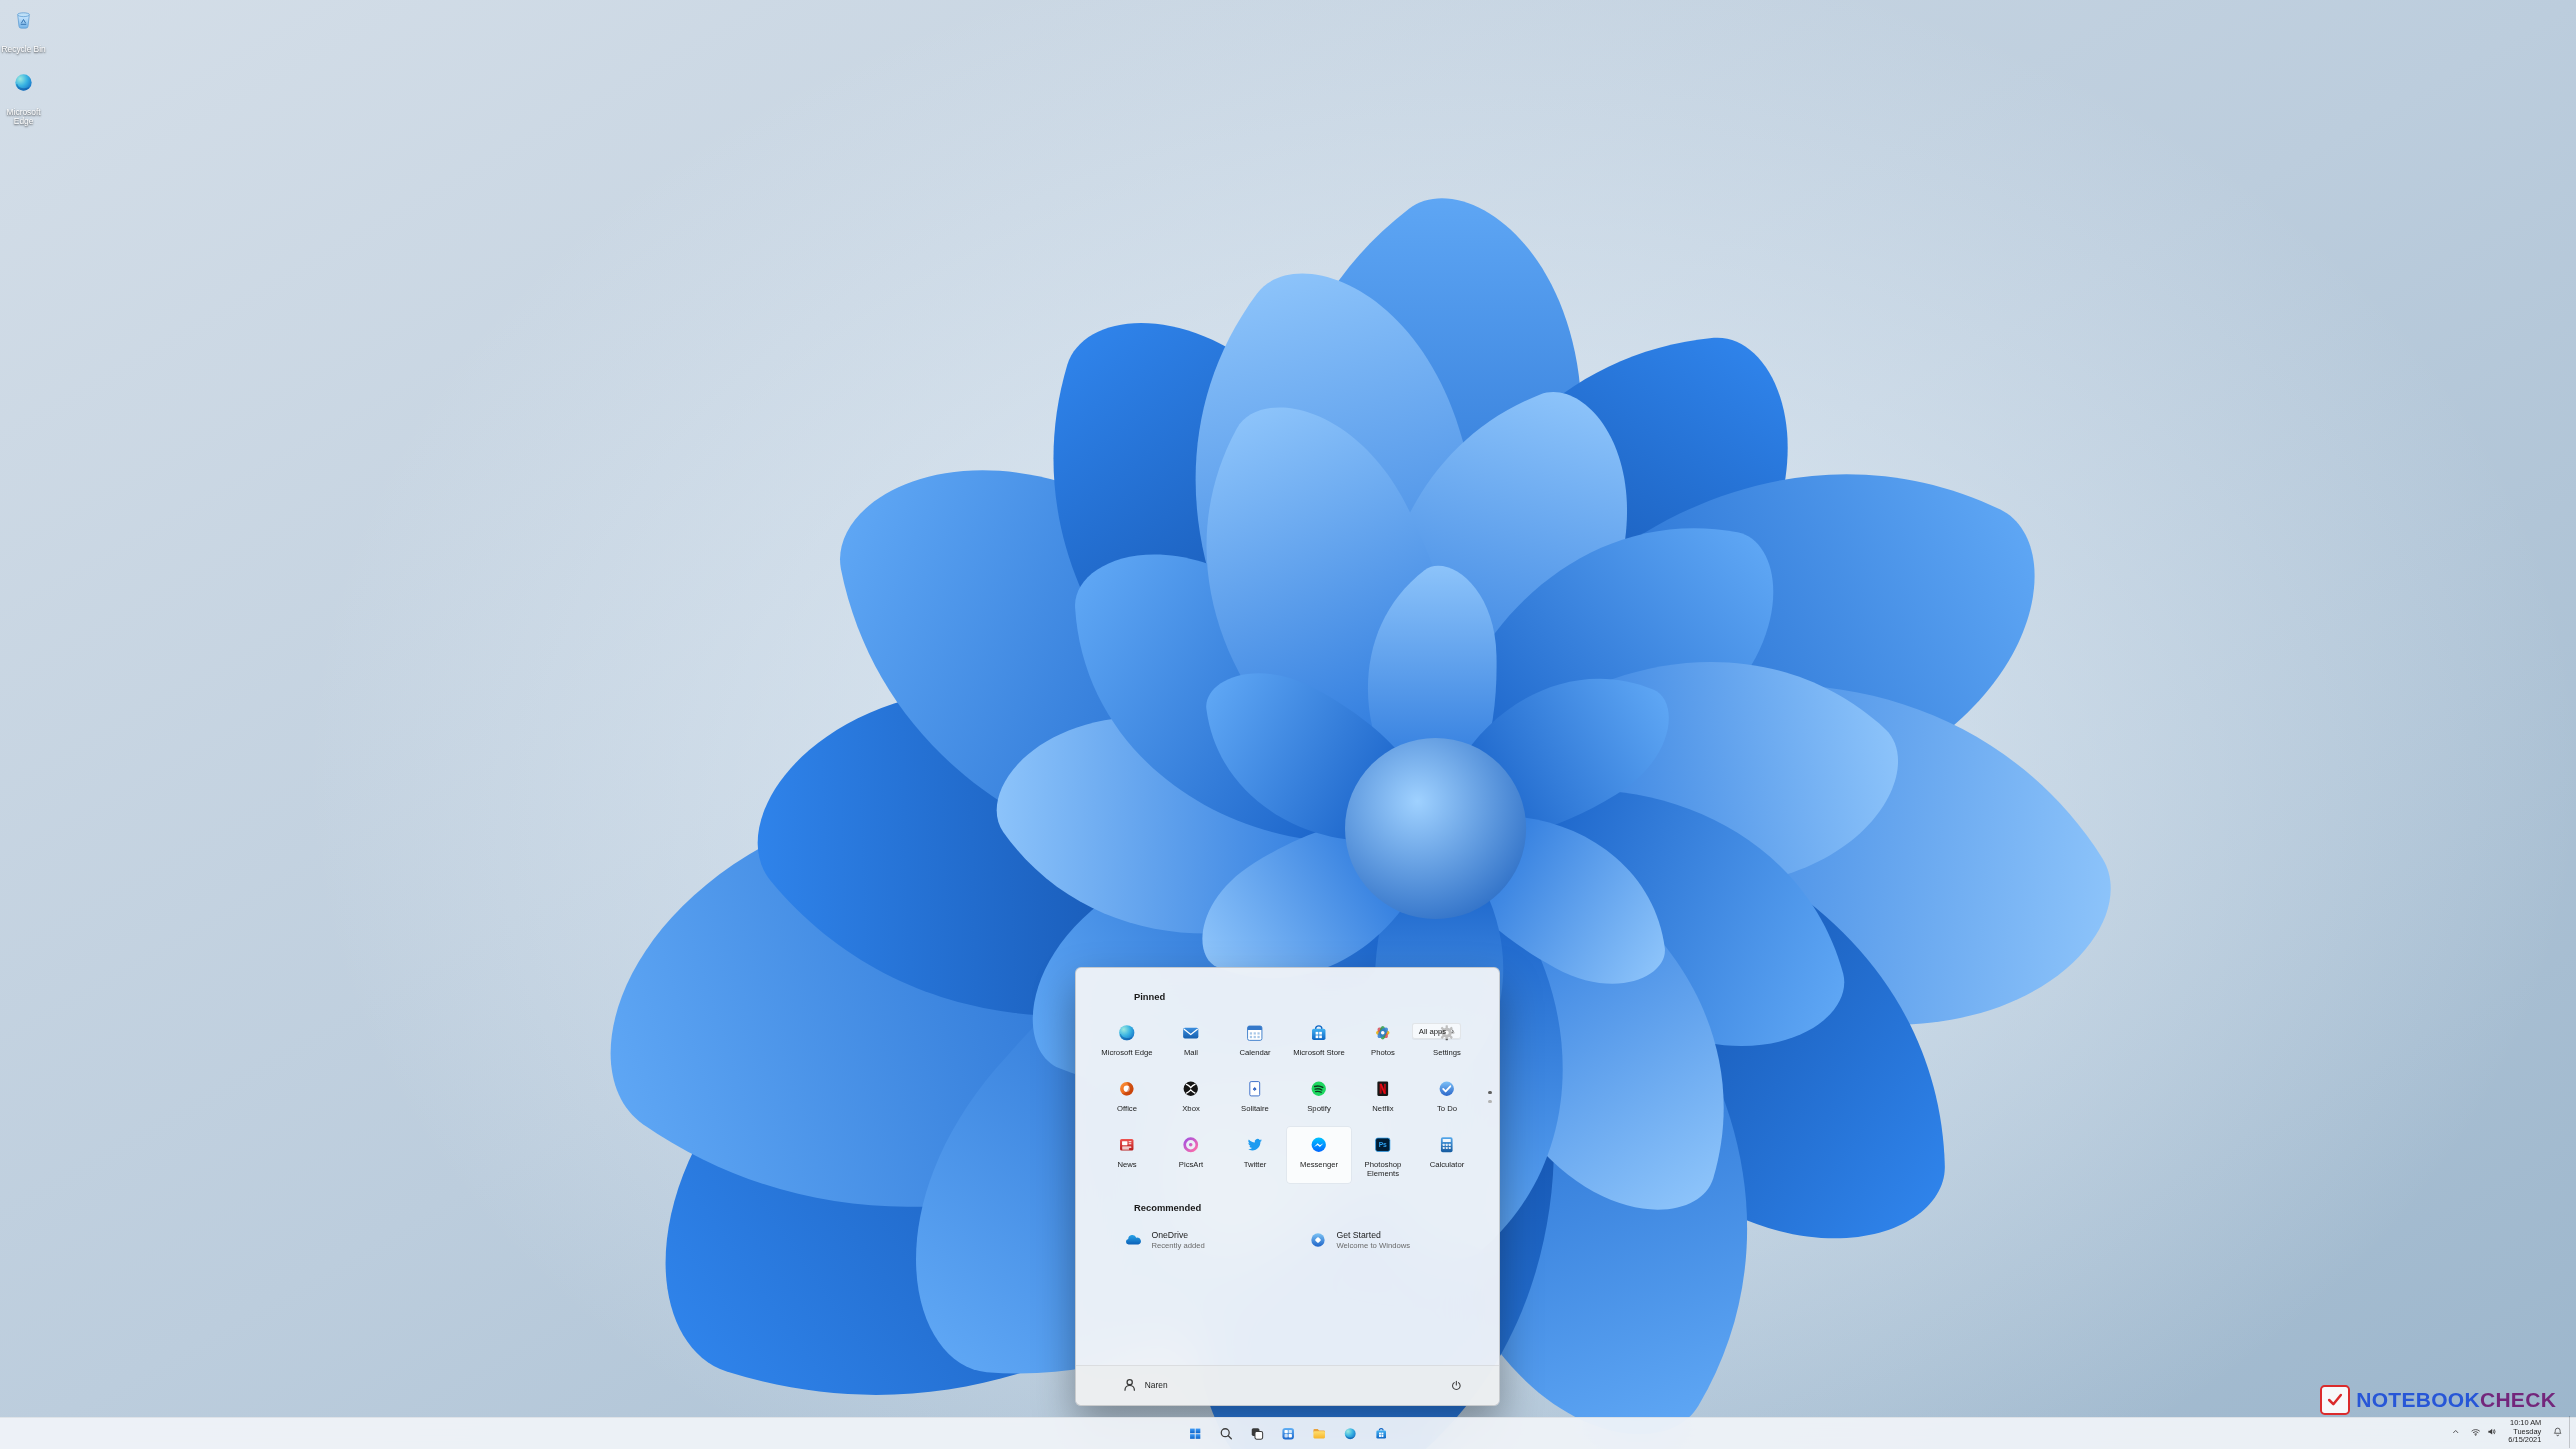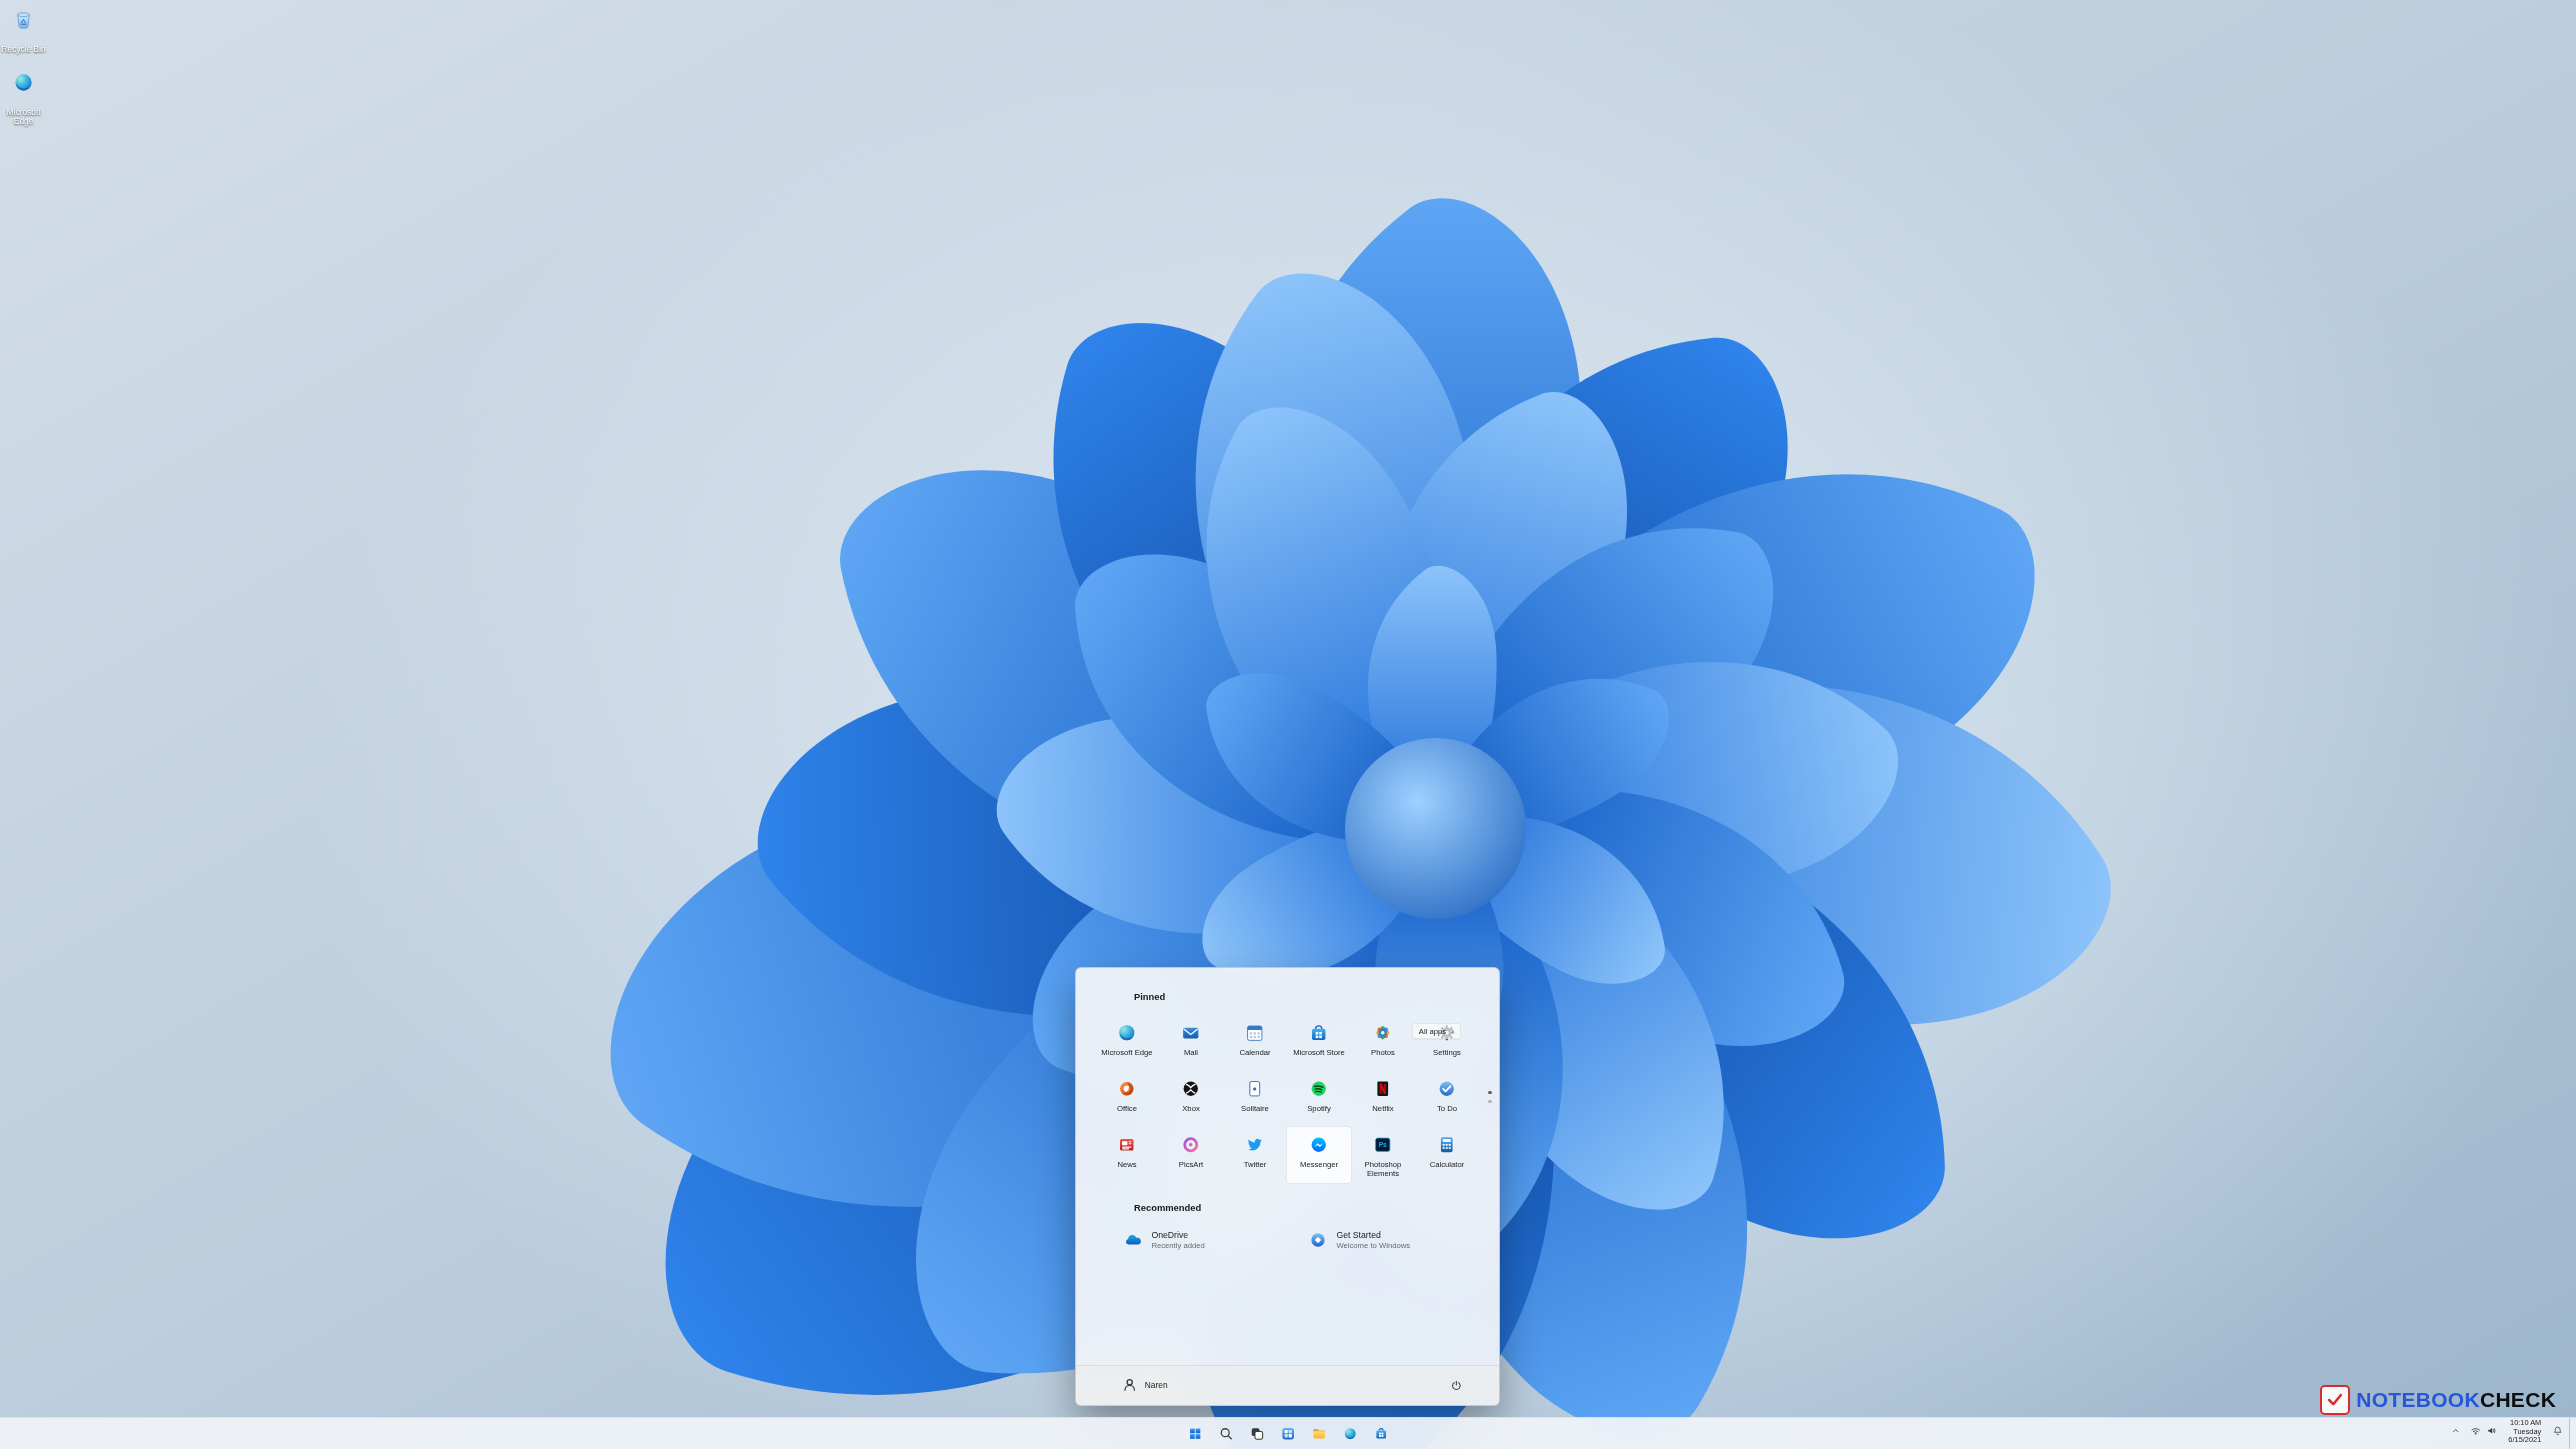--- a/index.html
+++ b/index.html
@@ -61,38 +61,38 @@
 
   
   .taskbar { position:absolute; left:0; right:0; bottom:0; height:32px;
     background:rgba(241,244,249,.92); backdrop-filter:blur(20px);
     border-top:0.7px solid rgba(0,0,0,.06); }
   .tb-center { position:absolute; left:50%; top:2.7px; transform:translateX(-50%);
     display:flex; gap:4px; }
   .tb-btn { width:27px; height:27px; border:none; background:transparent; border-radius:4px;
     display:flex; align-items:center; justify-content:center; cursor:pointer; }
   .tb-btn svg { width:15.4px; height:15.4px; }
-  .tray { position:absolute; right:2.7px; top:0; height:28px; display:flex; align-items:flex-start; gap:1.3px; }
+  .tray { position:absolute; right:2.7px; top:0; height:28px; display:flex; align-items:center; gap:1.3px; }
   .tray-btn { border:none; background:transparent; border-radius:3.4px; height:25.5px;
     display:flex; align-items:center; justify-content:center; cursor:pointer; gap:4.7px; padding:0 4px; }
   .tray-btn svg { width:11.4px; height:11.4px; }
   .tray-clock { border:none; background:transparent; border-radius:3.4px; cursor:pointer;
     padding:1.3px 5.4px; text-align:right; font-family:inherit; }
   .tray-clock span { display:block; font-size:7.4px; line-height:8.4px; color:#1f1f1f; }
   .show-desktop { width:4.7px; height:32px; border-left:0.7px solid rgba(0,0,0,.18); cursor:pointer; }
 
   
   .watermark { position:absolute; left:2320px; top:1385px; display:flex; align-items:center;
     gap:6.7px; opacity:.92; }
   .wm-logo { width:29.5px; height:29.5px; background:#fff; border:2px solid #e0201f;
     border-radius:4.7px; display:flex; align-items:center; justify-content:center; }
   .wm-logo svg { width:20px; height:20px; }
   .wm-text { font-size:21px; font-weight:700; letter-spacing:0.3px; }
   .wm-text b { color:#1d4ed8; }
-  .wm-text i { color:#000000; font-style:normal; font-weight:700; }
+  .wm-text i { color:#701a75; font-style:normal; font-weight:700; }
 </style>
 </head>
 <body>
 
 <svg width="0" height="0" style="position:absolute" aria-hidden="true">
   <defs>
     <radialGradient id="gEdge" cx="30%" cy="28%" r="95%">
       <stop offset="0" stop-color="#9ce9de"></stop>
         <stop offset="0.45" stop-color="#39b4e3"></stop>
         <stop offset="1" stop-color="#0d5fbe"></stop>

